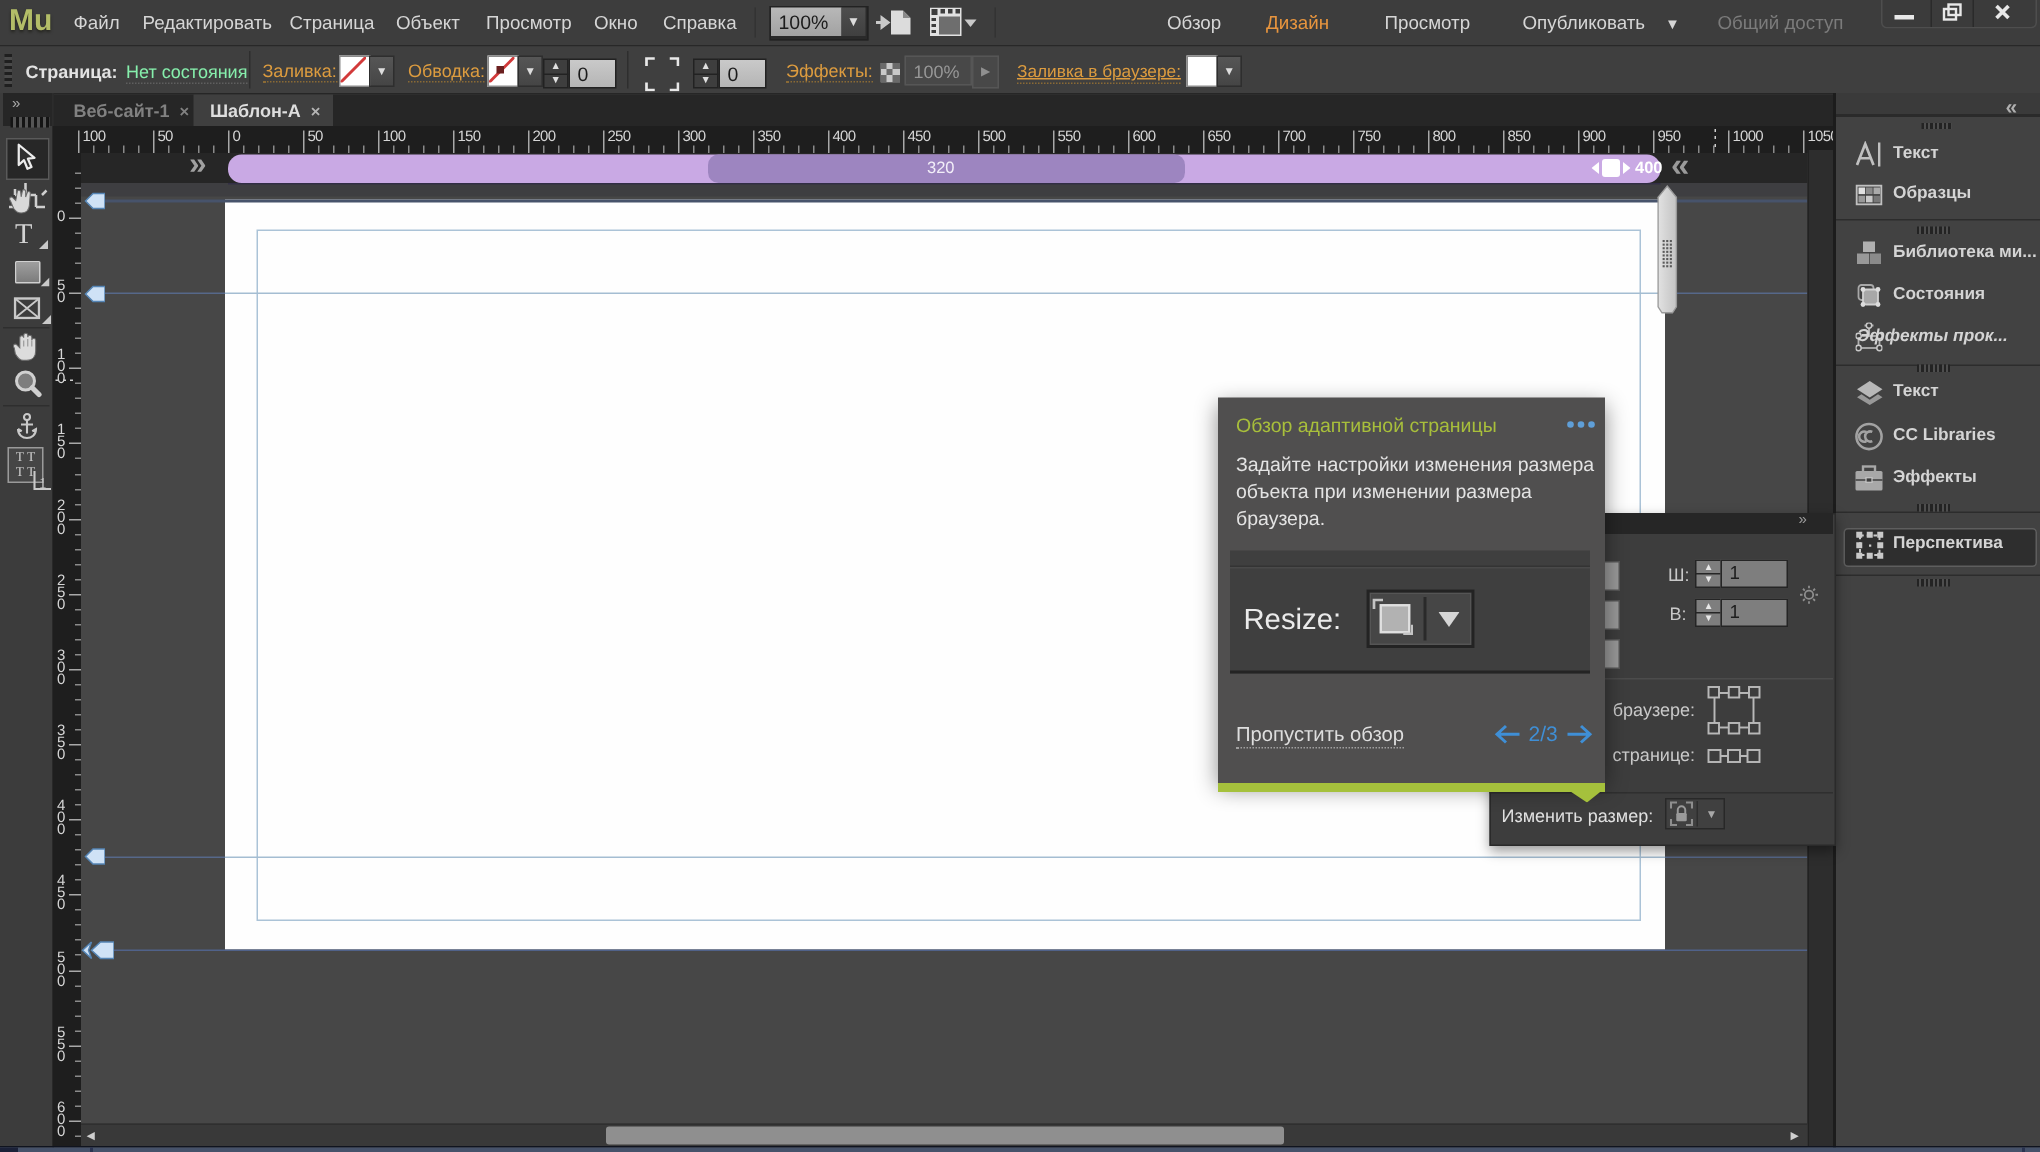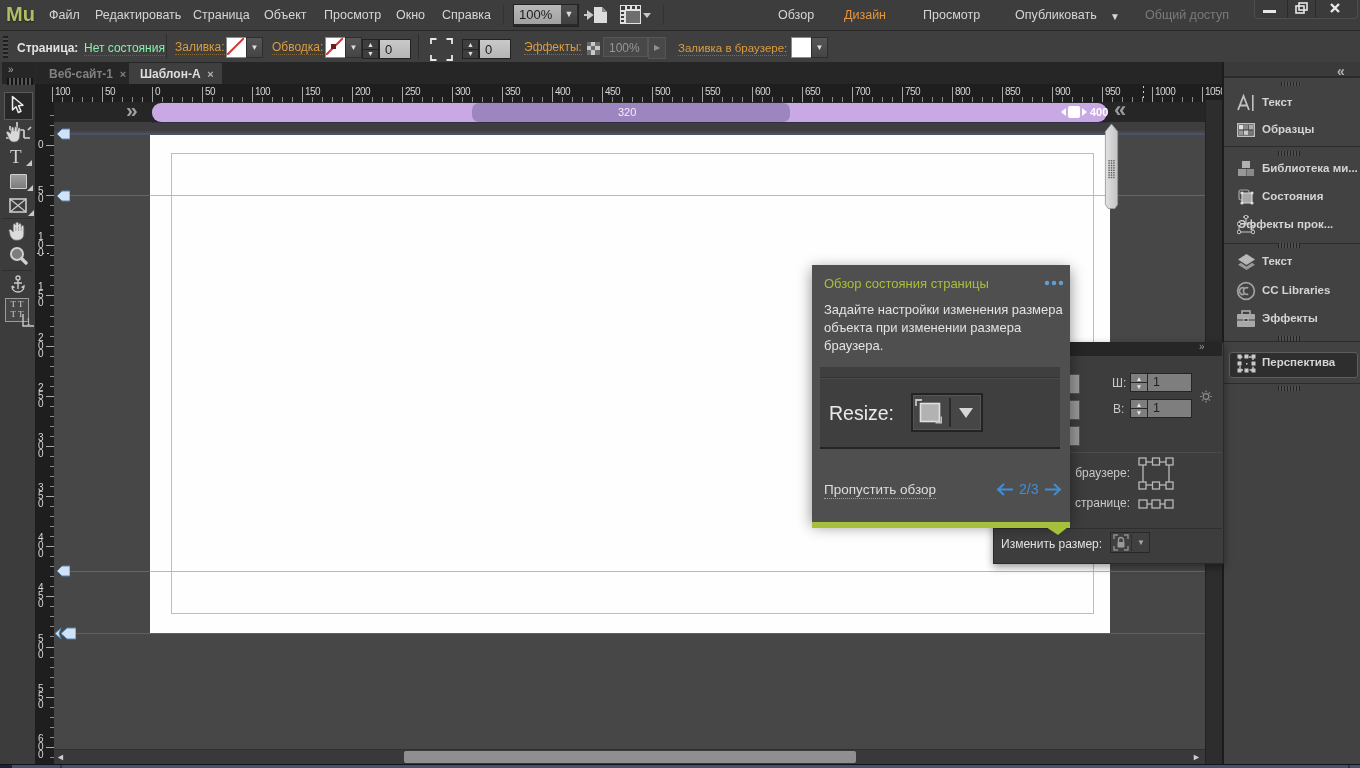--- a/index.html
+++ b/index.html
@@ -104,21 +104,21 @@
 <svg class="abs" style="left:587px;top:42px;" width="13" height="13">
     <rect width="13" height="13" fill="#c9c9c9"></rect>
     <rect x="0" y="0" width="4" height="4" fill="#6a6a6a"></rect>
     <rect x="8" y="0" width="5" height="4" fill="#6a6a6a"></rect>
     <rect x="4" y="4" width="4" height="4" fill="#6a6a6a"></rect>
     <rect x="0" y="8" width="4" height="5" fill="#6a6a6a"></rect>
     <rect x="8" y="8" width="5" height="5" fill="#6a6a6a"></rect>
   </svg>
 <div class="abs" style="left:603px;top:37px;width:45px;height:20px;background:#484848;border:1px solid #565656;color:#979797;font-size:12px;padding:3px 0 0 5px;box-sizing:border-box;">100%</div>
 <div class="abs" style="left:648px;top:37px;width:16px;height:20px;background:#484848;border:1px solid #565656;color:#909090;font-size:8px;text-align:center;line-height:20px;">▶</div>
-<div class="abs olbl" style="left:678px;top:42px;font-size:11.5px;">Заливка в браузере:</div>
+<div class="abs olbl" style="left:678px;top:42px;font-size:11.5px;text-decoration:underline;">Заливка в браузере:</div>
 <div class="abs" style="left:791px;top:37px;width:19px;height:19px;background:#fff;border:1px solid #8a8a8a;"></div>
 <div class="abs" style="left:811px;top:37px;width:15px;height:19px;background:linear-gradient(#565656,#454545);border:1px solid #2e2e2e;color:#ddd;font-size:8px;text-align:center;line-height:19px;">▼</div>
 
 <div class="abs" style="left:0;top:63px;width:1222px;height:21px;background:#262626;"></div>
 <div class="abs" style="left:8px;top:65px;font-size:10px;color:#a8a8a8;letter-spacing:-2px;">»</div>
 <div class="abs" style="left:40px;top:63px;width:88px;height:21px;color:#818181;font-size:12px;font-weight:bold;padding:4px 0 0 9px;box-sizing:border-box;">Веб-сайт-1 &nbsp;<span style="font-size:11px;">×</span></div>
 <div class="abs" style="left:129px;top:63px;width:93px;height:21px;background:#3f3f3f;color:#dedede;font-size:12px;font-weight:bold;padding:4px 0 0 11px;box-sizing:border-box;">Шаблон-А &nbsp;<span style="color:#b5b5b5;font-size:11px;">×</span></div>
 
 <div class="abs" style="left:0;top:62px;width:35px;height:706px;background:#3c3c3c;border-right:1px solid #2a2a2a;"></div>
 <div class="abs" style="left:2px;top:62px;width:33px;height:22px;background:#262626;"></div>
@@ -549,21 +549,21 @@
         <rect x="2" y="9" width="14" height="8" fill="none" stroke="#b0b0b0" stroke-width="1.2"></rect>
         <g fill="#3e3e3e" stroke="#c9c9c9">
           <circle cx="2" cy="9" r="1.8"></circle>
           <circle cx="16" cy="9" r="1.8"></circle>
           <circle cx="2" cy="17" r="1.8"></circle>
           <circle cx="16" cy="17" r="1.8"></circle>
           <circle cx="9" cy="2" r="1.8"></circle>
         </g>
       </svg>
     </div>
-    <div class="abs" style="left:1238px;top:218px;font-size:11.5px;font-weight:bold;color:#d4d4d4;white-space:nowrap;">Эффекты прок...</div>
+    <div class="abs" style="left:1238px;top:218px;font-size:11.5px;font-weight:bold;color:#d4d4d4;white-space:nowrap;font-style:italic;">Эффекты прок...</div>
     <div class="abs" style="left:1224px;top:243px;width:136px;height:1px;background:#2c2c2c;"></div>
     <div class="abs dotgrip" style="left:1278px;top:243px;width:22px;height:5px;background-image:repeating-linear-gradient(90deg,#232323 0 1.5px,#4e4e4e 1.5px 3px);"></div>
     <div class="abs" style="left:1236px;top:252px;width:20px;height:20px;display:flex;align-items:center;justify-content:center;">
       <svg width="19" height="18" viewBox="0 0 19 18">
         <path d="M9.5 1 L18 6.5 L9.5 12 L1 6.5 Z" fill="#b8b8b8"></path>
         <path d="M4 9.8 L1 11.8 L9.5 17 L18 11.8 L15 9.8 L9.5 13.5 Z" fill="#989898"></path>
       </svg>
     </div>
     <div class="abs" style="left:1262px;top:255px;font-size:11.5px;font-weight:bold;color:#d4d4d4;white-space:nowrap;">Текст</div>
     <div class="abs" style="left:1236px;top:281px;width:20px;height:20px;display:flex;align-items:center;justify-content:center;">
@@ -657,21 +657,21 @@
 <div class="abs" style="left:1110px;top:532px;width:40px;height:21px;background:#404040;border:1px solid #282828;box-sizing:border-box;"></div>
 <div class="abs" style="left:1130.5px;top:534px;width:1px;height:17px;background:#2e2e2e;"></div>
 <svg class="abs" style="left:1113px;top:534px;" width="16" height="17" viewBox="0 0 16 17">
  <path d="M1 5 V1 H5 M11 1 H15 V5 M15 12 V16 H11 M5 16 H1 V12" fill="none" stroke="#8e8e8e" stroke-width="1.4"></path>
  <path d="M5.5 8 V6 a2.5 2.5 0 0 1 5 0 V8" fill="none" stroke="#9a9a9a" stroke-width="1.3"></path>
  <rect x="4.5" y="8" width="7" height="5.5" rx="0.8" fill="#9a9a9a"></rect>
 </svg>
 <div class="abs" style="left:1133px;top:532px;width:16px;height:21px;color:#a8a8a8;font-size:8px;text-align:center;line-height:21px;">▼</div>
 
 <div class="abs" style="left:812px;top:265px;width:258px;height:257px;background:#504f4f;box-shadow:0 4px 14px rgba(0,0,0,0.45);"></div>
-<div class="abs" style="left:824px;top:276px;font-size:13px;color:#a8bf3b;">Обзор состояния страницы</div>
+<div class="abs" style="left:824px;top:276px;font-size:13px;color:#a8bf3b;">Обзор адаптивной страницы</div>
 <svg class="abs" style="left:1044px;top:280px;" width="20" height="6">
     <circle cx="3" cy="3" r="2.2" fill="#5f9fd8"></circle>
     <circle cx="10" cy="3" r="2.2" fill="#5f9fd8"></circle>
     <circle cx="17" cy="3" r="2.2" fill="#5f9fd8"></circle>
   </svg>
 <div class="abs" style="left:824px;top:301px;font-size:13px;line-height:18px;color:#e3e3e3;white-space:nowrap;">Задайте настройки изменения размера<br>объекта при изменении размера<br>браузера.</div>
 <div class="abs" style="left:820px;top:367px;width:240px;height:80px;background:#3f3f3f;border-bottom:2px solid #242424;"></div>
 <div class="abs" style="left:820px;top:377px;width:240px;height:1px;background:#343434;"></div>
 <div class="abs" style="left:820px;top:378px;width:240px;height:1px;background:#4a4a4a;"></div>
 <div class="abs" style="left:829px;top:402px;font-size:19.5px;color:#eaeaea;">Resize:</div>

